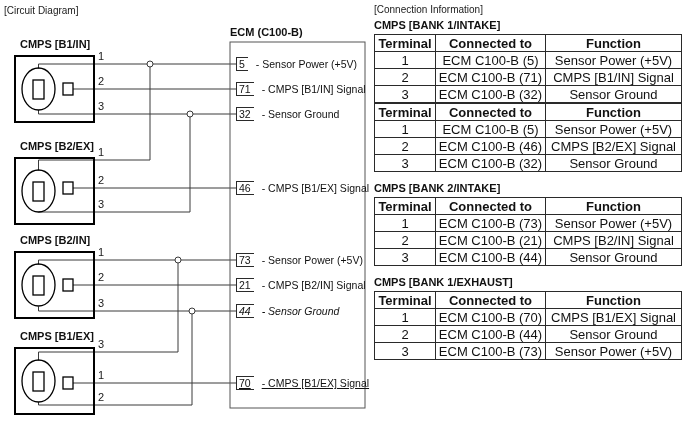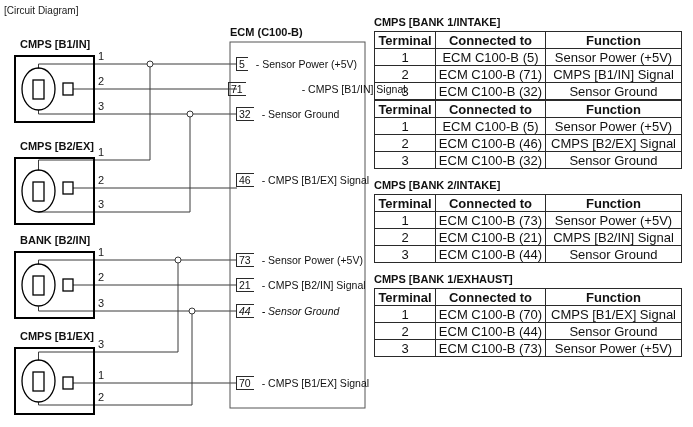--- a/index.html
+++ b/index.html
@@ -11,21 +11,21 @@
   .pin-num{font-size:11px;color:#1a1a1a;}
   .ecm-title{font-size:11px;font-weight:bold;text-align:left;width:135px;}
   .ecm-pin{display:flex;align-items:center;font-size:10.5px;white-space:nowrap;height:16px;}
   .pinbox{display:inline-block;border:1px solid #2a2a2a;border-right:none;
           padding:0 3px 0 2px;line-height:12px;font-size:10.5px;}
   .pinrest{margin-left:8px;}
   svg{position:absolute;left:0;top:0;}
   
   .rcol{position:absolute;left:374px;top:4px;width:310px;}
   .tbl-title{font-size:11px;font-weight:bold;margin:10px 0 3px 0;white-space:nowrap;}
-  .tbl-title.first{margin-top:12px;}
+  .tbl-title.first{margin-top:4px;}
   table.conn{border-collapse:collapse;table-layout:fixed;width:307px;}
   table.conn th,table.conn td{border:1px solid #2a2a2a;font-size:13px;height:16px;
        padding:0 2px;text-align:center;overflow:hidden;white-space:nowrap;}
   table.conn th{font-weight:bold;}
   col.c1{width:61px;} col.c2{width:110px;} col.c3{width:136px;}
 </style>
 </head>
 <body>
 
 <div id="screen">
@@ -93,21 +93,21 @@
         <rect x="63" y="377" width="10" height="12" stroke-width="1.3"></rect>
       </g>
       <rect x="230" y="42" width="135" height="366" stroke="#555" stroke-width="1"></rect>
     </g>
   </svg>
 
   <div class="abs doc-title" style="left:4px;top:5px;">[Circuit Diagram]</div>
 
   <div class="abs conn-label" style="left:20px;top:38px;">CMPS [B1/IN]</div>
   <div class="abs conn-label" style="left:20px;top:140px;">CMPS [B2/EX]</div>
-  <div class="abs conn-label" style="left:20px;top:234px;">BANK [B2/IN]</div>
+  <div class="abs conn-label" style="left:20px;top:234px;">CMPS [B2/IN]</div>
   <div class="abs conn-label" style="left:20px;top:330px;">CMPS [B1/EX]</div>
 
   <div class="abs pin-num" style="left:98px;top:50px;">1</div>
   <div class="abs pin-num" style="left:98px;top:75px;">2</div>
   <div class="abs pin-num" style="left:98px;top:100px;">3</div>
   <div class="abs pin-num" style="left:98px;top:146px;">1</div>
   <div class="abs pin-num" style="left:98px;top:174px;">2</div>
   <div class="abs pin-num" style="left:98px;top:198px;">3</div>
   <div class="abs pin-num" style="left:98px;top:246px;">1</div>
   <div class="abs pin-num" style="left:98px;top:271px;">2</div>
@@ -115,50 +115,51 @@
   <div class="abs pin-num" style="left:98px;top:338px;">3</div>
   <div class="abs pin-num" style="left:98px;top:369px;">1</div>
   <div class="abs pin-num" style="left:98px;top:391px;">2</div>
 
   <div class="abs ecm-title" style="left:230px;top:26px;">ECM (C100-B)</div>
 
   <div class="abs ecm-pin" style="left:236px;top:56px;">
     <span class="pinbox">5</span>
     <span class="pinrest">- Sensor Power (+5V)</span>
   </div>
-  <div class="abs ecm-pin" style="left:228px;top:81px;gap:48px;">
+  <div class="abs ecm-pin" style="left:236px;top:81px;">
     <span class="pinbox">71</span>
     <span class="pinrest">- CMPS [B1/IN] Signal</span>
   </div>
   <div class="abs ecm-pin" style="left:236px;top:106px;align-items:center;">
     <span class="pinbox">32</span>
     <span class="pinrest">- Sensor Ground</span>
   </div>
-  <div class="abs ecm-pin" style="left:236px;top:172px;">
+  <div class="abs ecm-pin" style="left:236px;top:180px;">
     <span class="pinbox">46</span>
     <span class="pinrest">- CMPS [B1/EX] Signal</span>
   </div>
   <div class="abs ecm-pin" style="left:236px;top:252px;">
     <span class="pinbox">73</span>
     <span class="pinrest">- Sensor Power (+5V)</span>
   </div>
   <div class="abs ecm-pin" style="left:236px;top:277px;">
     <span class="pinbox">21</span>
     <span class="pinrest">- CMPS [B2/IN] Signal</span>
   </div>
   <div class="abs ecm-pin" style="left:236px;top:303px;font-style:italic;">
     <span class="pinbox">44</span>
     <span class="pinrest">- Sensor Ground</span>
   </div>
-  <div class="abs ecm-pin" style="left:236px;top:375px;">
+  <div class="abs ecm-pin" style="left:236px;top:375px;text-decoration:underline;">
     <span class="pinbox">70</span>
     <span class="pinrest">- CMPS [B1/EX] Signal</span>
   </div>
 
   <div class="rcol">
+    <div class="doc-title">[Connection Information]</div>
 
     <div class="tbl-title first">CMPS [BANK 1/INTAKE]</div>
     <table class="conn">
       <colgroup>
           <col class="c1">
           <col class="c2">
           <col class="c3">
         </colgroup>
       <tbody>
           <tr>

